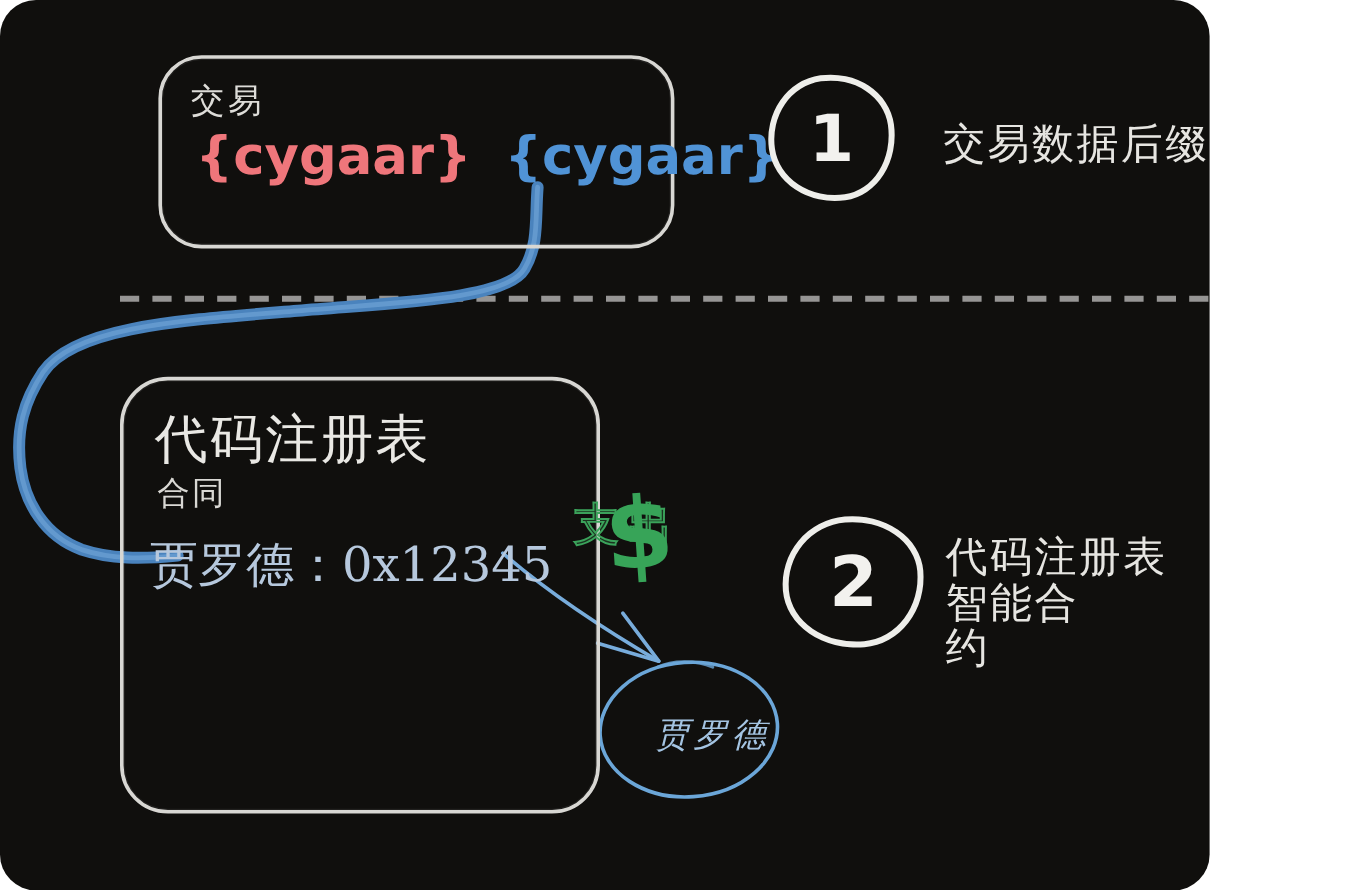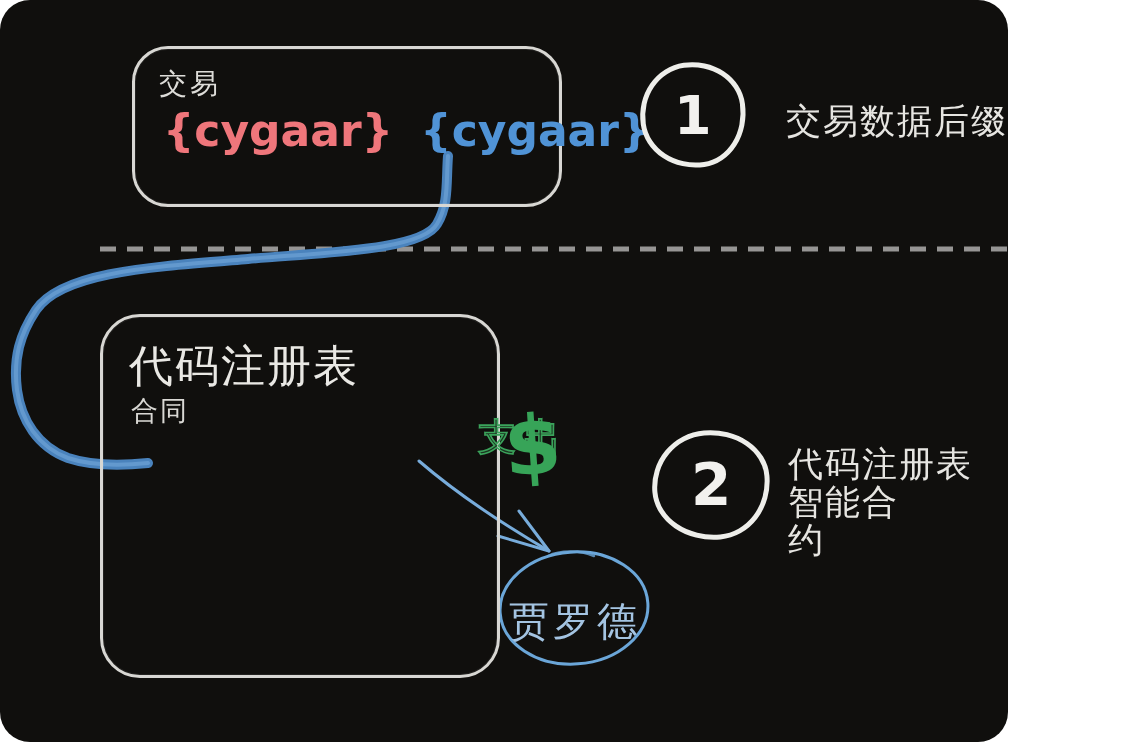--- a/index.html
+++ b/index.html
@@ -85,22 +85,22 @@
     -webkit-text-stroke: 1.6px #3ba35b;
   }
   .dollar-sign {
     position: absolute; left: 504px; top: 398px;
     font-family: cursive, "DejaVu Sans", sans-serif;
     font-size: 82px; font-weight: 900; color: #37a458;
     transform: rotate(-4deg);
   }
   .target-label {
     position: absolute; left: 508px; top: 594px; width: 134px;
-    text-align: center;
-    font-size: 40px; letter-spacing: 4px; color: #a4c4e2;
+    text-align: right;
+    font-size: 28px; letter-spacing: 4px; color: #a4c4e2; font-style: italic;
   }
 </style>
 </head>
 <body>
 
 <div class="canvas">
 
   <svg class="overlay" viewBox="0 0 1132 742" xmlns="http://www.w3.org/2000/svg">
 
     <line x1="100" y1="249" x2="1093" y2="249" stroke="#969594" stroke-width="5" stroke-dasharray="16 11" stroke-linecap="butt"></line>
@@ -136,20 +136,21 @@
   </div>
 
   <div class="step-badge step1">
     <span>1</span>
   </div>
   <div class="step-label label1">交易数据后缀</div>
 
   <div class="box box2">
     <div class="box2-title">代码注册表</div>
     <div class="box2-subtitle">合同</div>
+    <div class="entry-jarrod">贾罗德：0x12345</div>
   </div>
 
   <div class="payout-label">支出</div>
   <div class="dollar-sign">$</div>
 
   <div class="step-badge step2">
     <span>2</span>
   </div>
   <div class="step-label label2">
     <div>代码注册表智能合</div>

